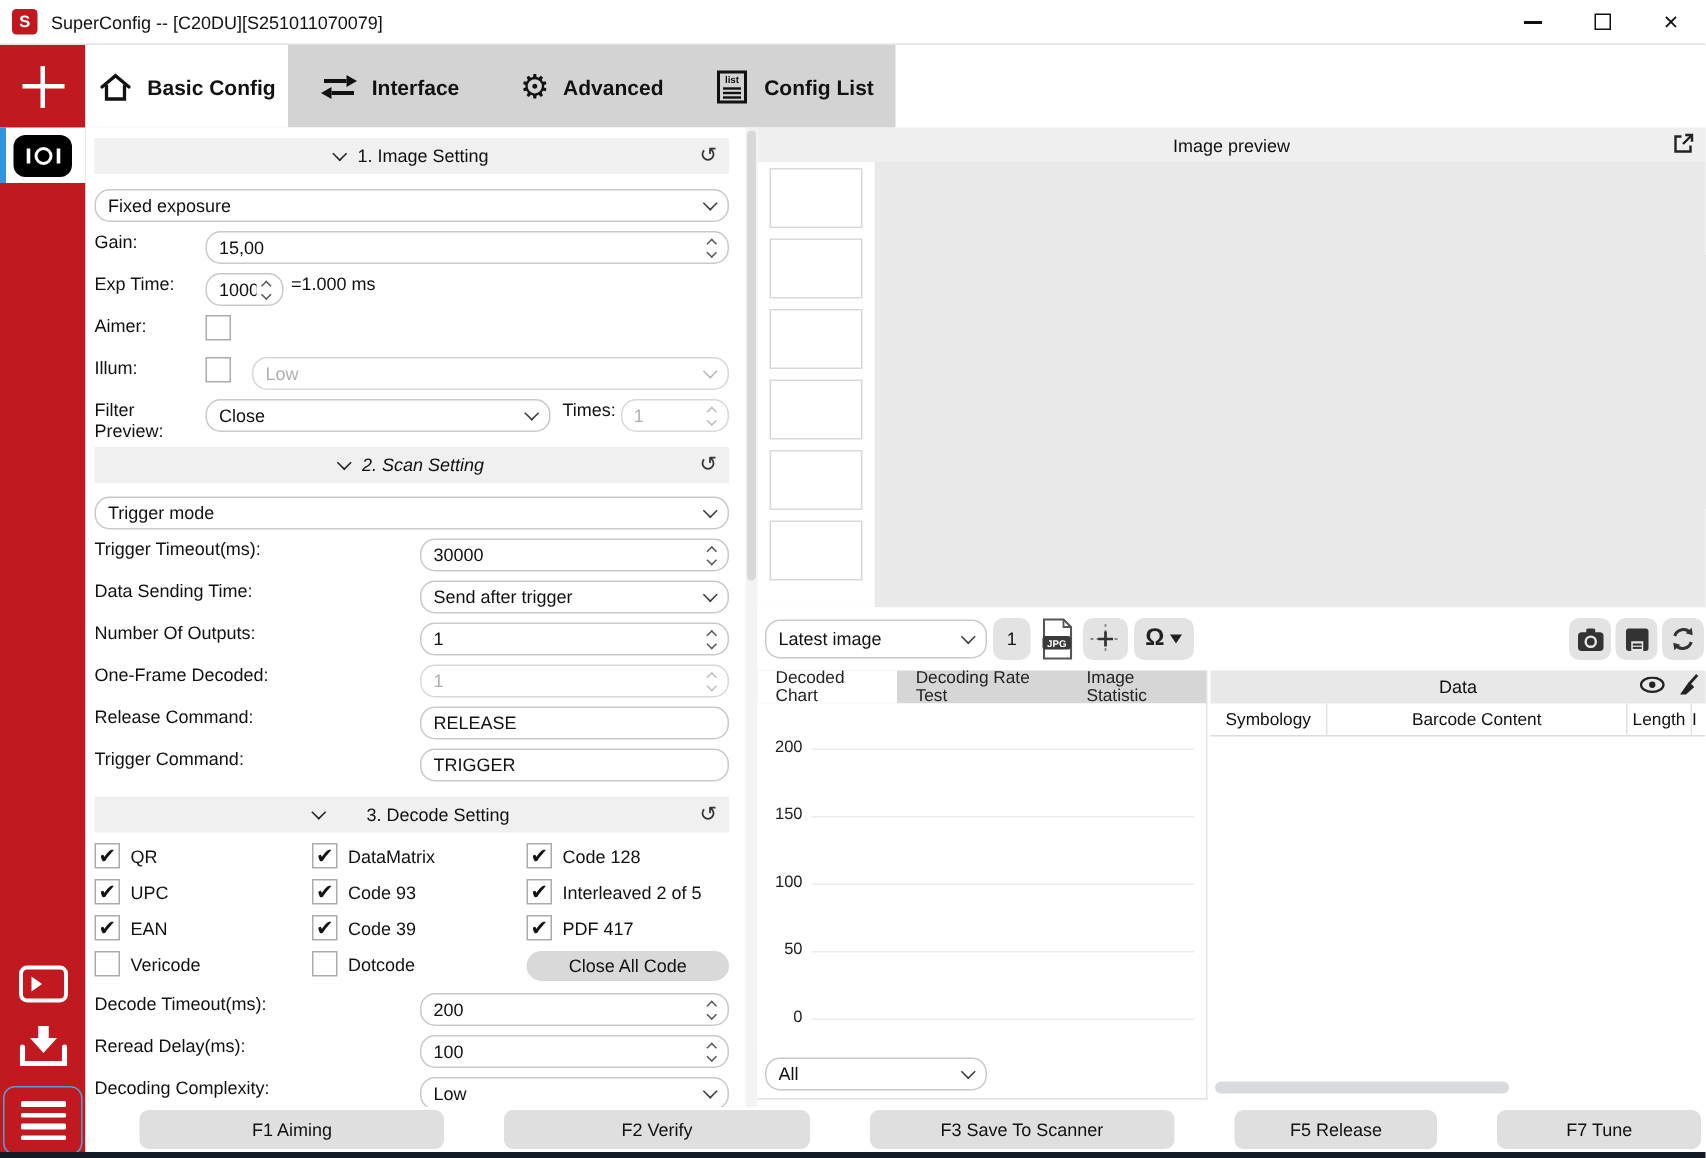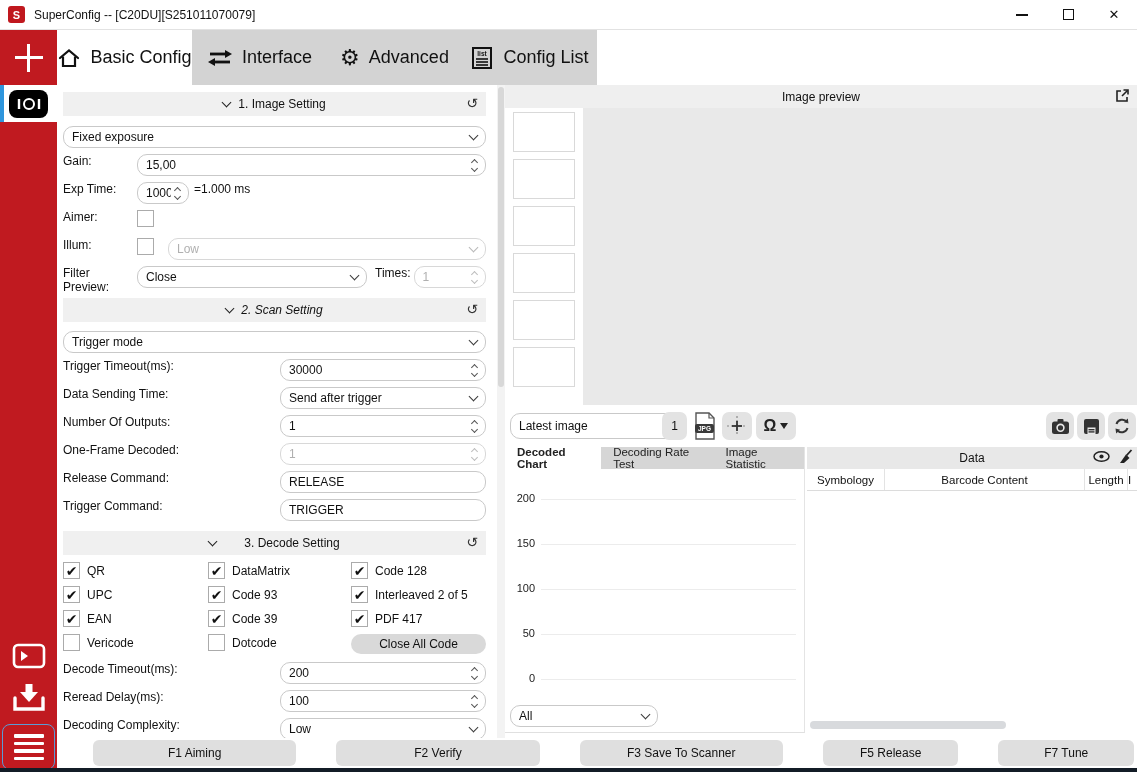--- a/index.html
+++ b/index.html
@@ -32,21 +32,21 @@
   #terminal-btn { top:613px; }
   #download-btn { top:653px; }
   #menu-btn { top:694px; left:2px; width:53px; height:46px; border:1.5px solid #5b9bd5; border-radius:8px;
               display:flex; flex-direction:column; align-items:center; justify-content:center; gap:4px; }
   .menu-bar { width:30px; height:3.5px; background:#fff; border-radius:1px; }
 
   
   #navtabs { position:absolute; left:57px; top:30px; width:540px; height:55px; background:#d3d3d3; display:flex; }
   .nav-tab { width:135px; height:55px; display:flex; align-items:center; justify-content:center; gap:9px; }
   .nav-tab.active { background:#fff; }
-  .nav-tab .label { font-size:18px; color:#111; }
+  .nav-tab .label { font-size:14px; color:#111;font-weight:bold; }
   .gear-glyph { font-size:22px; line-height:1; color:#111; }
 
   
   .fieldbox { border:1px solid #c9c9c9; border-radius:10px; background:#fff; height:22px;
               display:flex; align-items:center; padding:0 8px; position:relative; }
   .fieldbox .val { flex:1; white-space:nowrap; overflow:hidden; }
   .caret { width:7px; height:7px; border-right:1.7px solid #3a3a3a; border-bottom:1.7px solid #3a3a3a;
            transform:rotate(45deg); margin-top:-4px; flex:none; }
   .spin { display:flex; flex-direction:column; gap:3px; align-items:center; margin-left:4px; flex:none; }
   .spin i { display:block; width:5px; height:5px; border-right:1.4px solid #555; border-bottom:1.4px solid #555; }
@@ -74,38 +74,38 @@
   #preview-header { position:absolute; left:505px; top:85px; width:632px; height:23px; background:#efefef;
                     display:flex; align-items:center; justify-content:center; }
   #expand-btn { position:absolute; right:7px; top:3px; }
   #preview-body { position:absolute; left:505px; top:108px; width:632px; height:297px; background:#e9e9e9; }
   #thumb-strip { position:absolute; left:0; top:0; width:78px; height:297px; background:#fff; padding-top:4px; }
   .thumb { width:62px; height:40px; background:#fff; border:1px solid #d9d9d9; margin:0 auto 7px auto; }
 
   #toolbar-row { position:absolute; left:505px; top:405px; width:632px; height:42px; background:#fff; }
   .tb-abs { position:absolute; top:8px; }
   .icon-btn { background:#e3e3e3; border-radius:7px; display:flex; align-items:center; justify-content:center; }
-  #latest-select { left:5px; width:176px; }
+  #latest-select { left:5px; width:148px; }
   #count-btn   { left:157px; width:25px; height:28px; top:7px; font-size:12px; }
   #jpg-btn     { left:186px; width:28px; height:30px; top:6px; background:transparent; }
   #cross-btn   { left:217px; width:30px; height:28px; top:7px; }
   #rotate-btn  { left:251px; width:40px; height:28px; top:7px; gap:4px; }
   .omega { font-size:16px; font-weight:bold; color:#222; }
   .tri-down { width:0; height:0; border-left:4.5px solid transparent; border-right:4.5px solid transparent;
               border-top:6px solid #222; }
   #camera-btn  { right:63px; width:28px; height:28px; top:7px; }
   #save-btn    { right:32px; width:28px; height:28px; top:7px; }
   #refresh-btn { right:1px;  width:28px; height:28px; top:7px; }
 
   
   #chart-col { position:absolute; left:505px; top:447px; width:300px; height:286px; background:#fff;
                border-right:1px solid #e4e4e4; border-bottom:1px solid #e0e0e0; }
   #chart-tabs { display:flex; height:22px; background:#d6d6d6; }
   .chart-tab { padding:0 12px; display:flex; align-items:center; font-size:11.5px; color:#222; }
-  .chart-tab.active { background:#fff;font-weight:bold; }
+  .chart-tab.active { background:#fff; }
   #chart-body { position:relative; width:100%; height:231px; background:#fff; }
   .gridline { position:absolute; left:36px; right:8px; height:1px; background:#ececec; }
   .ytick { position:absolute; left:0; width:30px; text-align:right; font-size:11px; color:#222; }
   #chart-filter { position:absolute; left:5px; top:258px; width:148px; }
 
   
   #data-col { position:absolute; left:807px; top:447px; width:330px; height:286px; background:#fff; }
   #data-header { height:22px; background:#e8e8e8; display:flex; align-items:center; justify-content:center; position:relative; }
   #data-header .hdr-icons { position:absolute; right:4px; top:0; height:22px; display:flex; align-items:center; gap:8px; }
   #data-cols { display:flex; height:22px; border-bottom:1px solid #dcdcdc; font-size:11.5px; }

